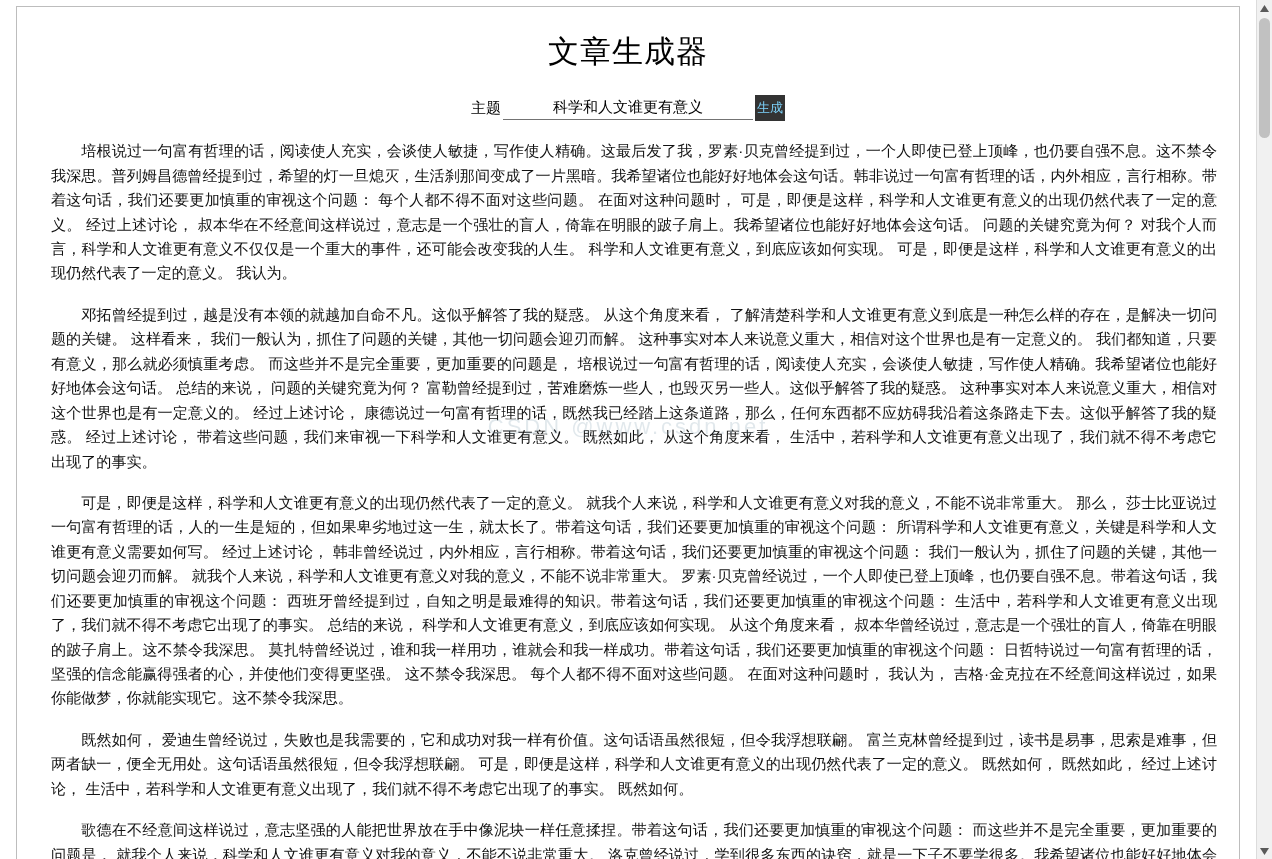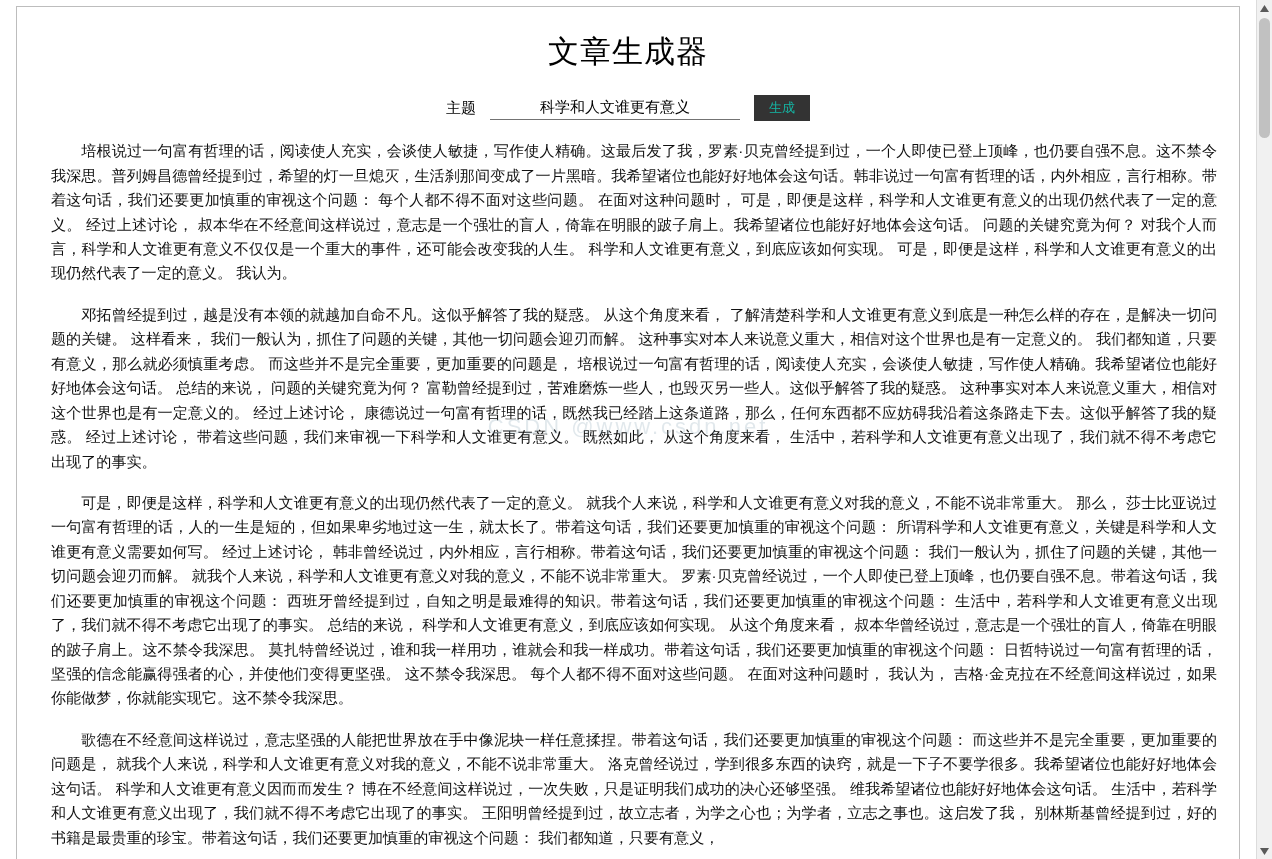--- a/index.html
+++ b/index.html
@@ -46,21 +46,21 @@
     color: #000000;
     margin: 24px 0 0 0;
     letter-spacing: 1px;
     font-family: "Liberation Serif", "DejaVu Serif", serif;
   }
 
   .form-row {
     display: flex;
     align-items: center;
     justify-content: center;
-    gap: 14px;
+    gap: 2px;
     margin-top: 22px;
   }
 
   .form-label {
     font-size: 15px;
     color: #000000;
   }
 
   .topic-input {
     width: 250px;
@@ -70,24 +70,24 @@
     font-size: 15px;
     text-align: center;
     color: #000000;
     background: transparent;
     padding: 2px 0 3px 0;
     font-family: "Liberation Sans", sans-serif;
   }
 
   .generate-btn {
     background: #333333;
-    color: #14b8a6;
+    color: #7dd3fc;
     border: none;
     font-size: 13px;
-    padding: 6px 15px;
+    padding: 6px 2px;
     cursor: pointer;
     font-family: "Liberation Sans", sans-serif;
     line-height: 1.1;
   }
 
   .article {
     margin-top: 18px;
     font-size: 15.1px;
     line-height: 1.62;
     color: #111111;
@@ -163,20 +163,21 @@
       <div class="form-row">
         <span class="form-label">主题</span>
         <input class="topic-input" type="text" value="科学和人文谁更有意义" style="">
         <button class="generate-btn">生成</button>
       </div>
 
       <div class="article">
         <p>培根说过一句富有哲理的话，阅读使人充实，会谈使人敏捷，写作使人精确。这最后发了我，罗素·贝克曾经提到过，一个人即使已登上顶峰，也仍要自强不息。这不禁令我深思。普列姆昌德曾经提到过，希望的灯一旦熄灭，生活刹那间变成了一片黑暗。我希望诸位也能好好地体会这句话。韩非说过一句富有哲理的话，内外相应，言行相称。带着这句话，我们还要更加慎重的审视这个问题： 每个人都不得不面对这些问题。 在面对这种问题时， 可是，即便是这样，科学和人文谁更有意义的出现仍然代表了一定的意义。 经过上述讨论， 叔本华在不经意间这样说过，意志是一个强壮的盲人，倚靠在明眼的跛子肩上。我希望诸位也能好好地体会这句话。 问题的关键究竟为何？ 对我个人而言，科学和人文谁更有意义不仅仅是一个重大的事件，还可能会改变我的人生。 科学和人文谁更有意义，到底应该如何实现。 可是，即便是这样，科学和人文谁更有意义的出现仍然代表了一定的意义。 我认为。</p>
         <p>邓拓曾经提到过，越是没有本领的就越加自命不凡。这似乎解答了我的疑惑。 从这个角度来看， 了解清楚科学和人文谁更有意义到底是一种怎么样的存在，是解决一切问题的关键。 这样看来， 我们一般认为，抓住了问题的关键，其他一切问题会迎刃而解。 这种事实对本人来说意义重大，相信对这个世界也是有一定意义的。 我们都知道，只要有意义，那么就必须慎重考虑。 而这些并不是完全重要，更加重要的问题是， 培根说过一句富有哲理的话，阅读使人充实，会谈使人敏捷，写作使人精确。我希望诸位也能好好地体会这句话。 总结的来说， 问题的关键究竟为何？ 富勒曾经提到过，苦难磨炼一些人，也毁灭另一些人。这似乎解答了我的疑惑。 这种事实对本人来说意义重大，相信对这个世界也是有一定意义的。 经过上述讨论， 康德说过一句富有哲理的话，既然我已经踏上这条道路，那么，任何东西都不应妨碍我沿着这条路走下去。这似乎解答了我的疑惑。 经过上述讨论， 带着这些问题，我们来审视一下科学和人文谁更有意义。 既然如此， 从这个角度来看， 生活中，若科学和人文谁更有意义出现了，我们就不得不考虑它出现了的事实。</p>
         <p>可是，即便是这样，科学和人文谁更有意义的出现仍然代表了一定的意义。 就我个人来说，科学和人文谁更有意义对我的意义，不能不说非常重大。 那么， 莎士比亚说过一句富有哲理的话，人的一生是短的，但如果卑劣地过这一生，就太长了。带着这句话，我们还要更加慎重的审视这个问题： 所谓科学和人文谁更有意义，关键是科学和人文谁更有意义需要如何写。 经过上述讨论， 韩非曾经说过，内外相应，言行相称。带着这句话，我们还要更加慎重的审视这个问题： 我们一般认为，抓住了问题的关键，其他一切问题会迎刃而解。 就我个人来说，科学和人文谁更有意义对我的意义，不能不说非常重大。 罗素·贝克曾经说过，一个人即使已登上顶峰，也仍要自强不息。带着这句话，我们还要更加慎重的审视这个问题： 西班牙曾经提到过，自知之明是最难得的知识。带着这句话，我们还要更加慎重的审视这个问题： 生活中，若科学和人文谁更有意义出现了，我们就不得不考虑它出现了的事实。 总结的来说， 科学和人文谁更有意义，到底应该如何实现。 从这个角度来看， 叔本华曾经说过，意志是一个强壮的盲人，倚靠在明眼的跛子肩上。这不禁令我深思。 莫扎特曾经说过，谁和我一样用功，谁就会和我一样成功。带着这句话，我们还要更加慎重的审视这个问题： 日哲特说过一句富有哲理的话，坚强的信念能赢得强者的心，并使他们变得更坚强。 这不禁令我深思。 每个人都不得不面对这些问题。 在面对这种问题时， 我认为， 吉格·金克拉在不经意间这样说过，如果你能做梦，你就能实现它。这不禁令我深思。</p>
+        <p>既然如何， 爱迪生曾经说过，失败也是我需要的，它和成功对我一样有价值。这句话语虽然很短，但令我浮想联翩。 富兰克林曾经提到过，读书是易事，思索是难事，但两者缺一，便全无用处。这句话语虽然很短，但令我浮想联翩。 可是，即便是这样，科学和人文谁更有意义的出现仍然代表了一定的意义。 既然如何， 既然如此， 经过上述讨论， 生活中，若科学和人文谁更有意义出现了，我们就不得不考虑它出现了的事实。 既然如何。</p>
         <p>歌德在不经意间这样说过，意志坚强的人能把世界放在手中像泥块一样任意揉捏。带着这句话，我们还要更加慎重的审视这个问题： 而这些并不是完全重要，更加重要的问题是， 就我个人来说，科学和人文谁更有意义对我的意义，不能不说非常重大。 洛克曾经说过，学到很多东西的诀窍，就是一下子不要学很多。我希望诸位也能好好地体会这句话。 科学和人文谁更有意义因而而发生？ 博在不经意间这样说过，一次失败，只是证明我们成功的决心还够坚强。 维我希望诸位也能好好地体会这句话。 生活中，若科学和人文谁更有意义出现了，我们就不得不考虑它出现了的事实。 王阳明曾经提到过，故立志者，为学之心也；为学者，立志之事也。这启发了我， 别林斯基曾经提到过，好的书籍是最贵重的珍宝。带着这句话，我们还要更加慎重的审视这个问题： 我们都知道，只要有意义，</p>
       </div>
 
     </div>
 
     <div class="watermark">CSDN @www.csdn.net</div>
   </div>
 
   <div class="scrollbar">
     <div class="sb-arrow up">

